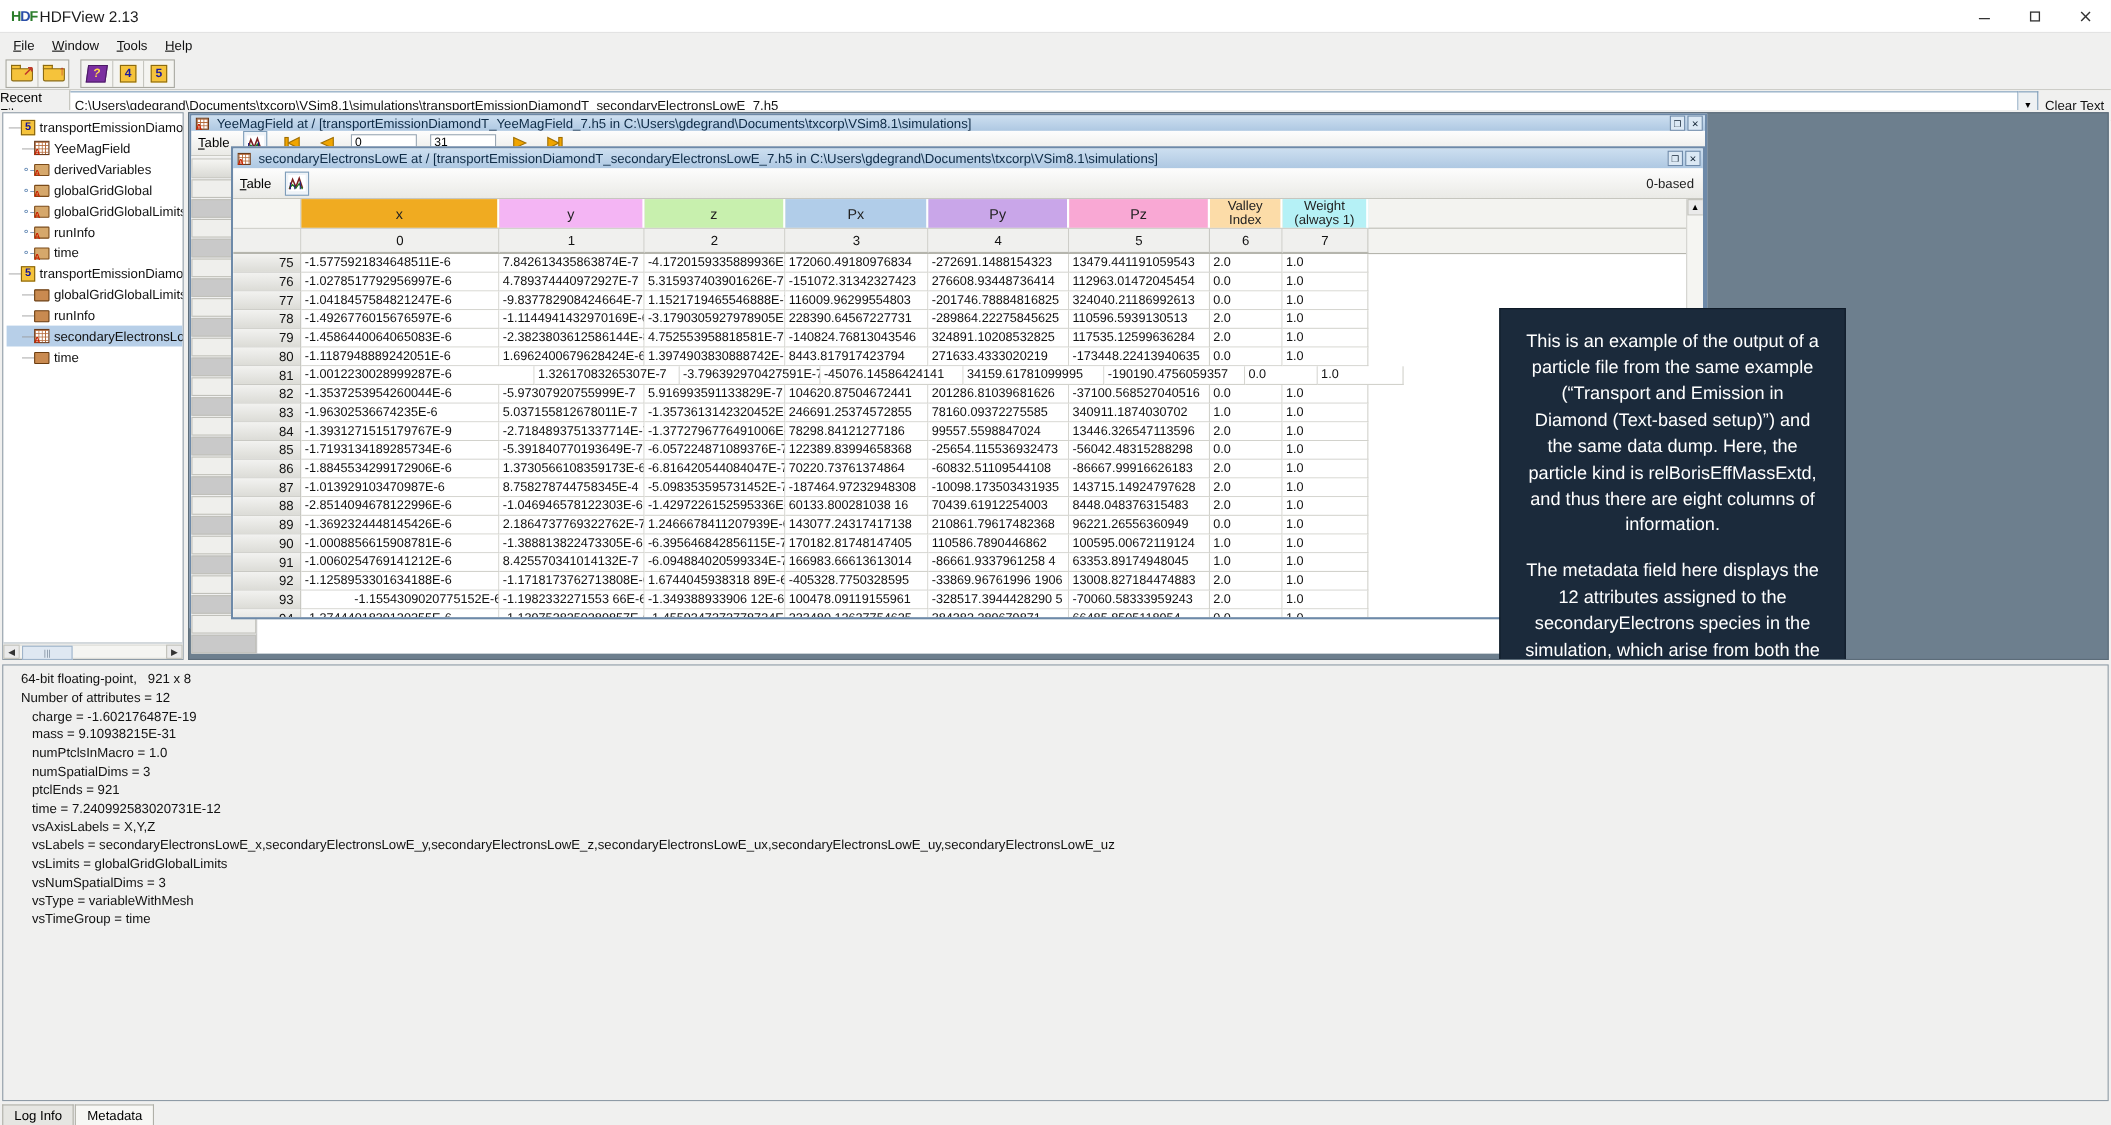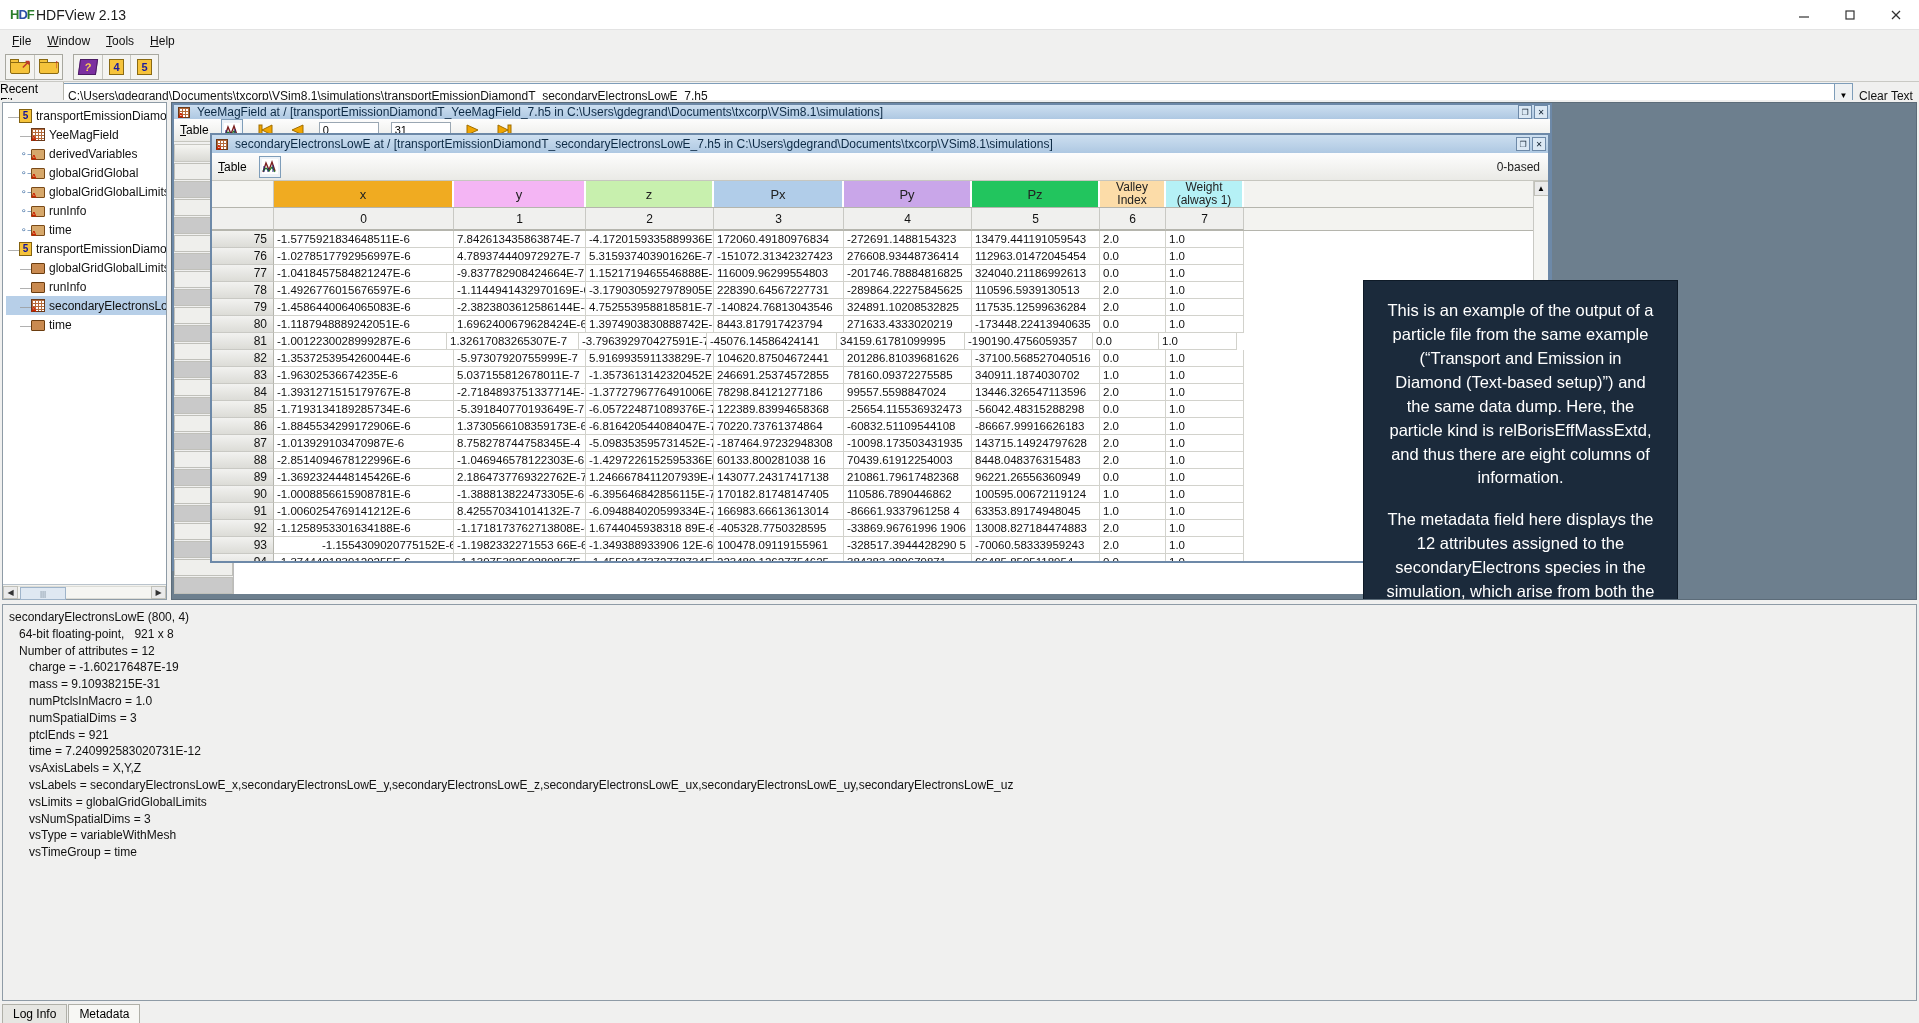--- a/index.html
+++ b/index.html
@@ -521,21 +521,21 @@
         <div class="tablearea">
           <div style="display:flex;flex:1;overflow:hidden;">
             <div style="flex:1;overflow:hidden;">
               <div class="hdr-strip" id="colorhdr-row">
                   <div style="width: 62px; height: 26px; background: rgb(245, 245, 242); border-right: 1px solid rgb(201, 201, 196);"></div>
                   <div class="colorhdr" style="width: 180px; background: rgb(240, 171, 33);">x</div>
                   <div class="colorhdr" style="width: 132px; background: rgb(244, 181, 244);">y</div>
                   <div class="colorhdr" style="width: 128px; background: rgb(200, 240, 174);">z</div>
                   <div class="colorhdr" style="width: 130px; background: rgb(177, 205, 233);">Px</div>
                   <div class="colorhdr" style="width: 128px; background: rgb(201, 166, 233);">Py</div>
-                  <div class="colorhdr" style="width: 128px; background: #22c55e;">Pz</div>
+                  <div class="colorhdr" style="width: 128px; background: #f9a8d4;">Pz</div>
                   <div class="colorhdr" style="width: 66px; background: rgb(252, 220, 168); flex-direction: column; line-height: 1.05; font-size: 12px; height: 26px; justify-content: center;">
                     <span>Valley</span>
                     <span>Index</span>
                   </div>
                   <div class="colorhdr" style="width: 78px; background: rgb(181, 241, 246); flex-direction: column; line-height: 1.05; font-size: 12px; height: 26px; justify-content: center;">
                     <span>Weight</span>
                     <span>(always 1)</span>
                   </div>
                 </div>
               <div class="hdr-strip" id="numhdr-row">
@@ -611,21 +611,21 @@
                     <div class="dcell" style="width: 132px; height: 17px;">1.6962400679628424E-6</div>
                     <div class="dcell" style="width: 128px; height: 17px;">1.3974903830888742E-7</div>
                     <div class="dcell" style="width: 130px; height: 17px;">8443.817917423794</div>
                     <div class="dcell" style="width: 128px; height: 17px;">271633.4333020219</div>
                     <div class="dcell" style="width: 128px; height: 17px;">-173448.22413940635</div>
                     <div class="dcell" style="width: 66px; height: 17px; justify-content: flex-start;">0.0</div>
                     <div class="dcell" style="width: 78px; height: 17px; justify-content: flex-start;">1.0</div>
                   </div>
                   <div style="display: flex;">
                     <div class="rowhdr" style="width: 62px; height: 17px;">81</div>
-                    <div class="dcell" style="width: 173px; height: 17px;">-1.0012230028999287E-6</div>
+                    <div class="dcell" style="width: 212px; height: 17px;">-1.0012230028999287E-6</div>
                     <div class="dcell" style="width: 132px; height: 17px;">1.32617083265307E-7</div>
                     <div class="dcell" style="width: 128px; height: 17px;">-3.796392970427591E-7</div>
                     <div class="dcell" style="width: 130px; height: 17px;">-45076.14586424141</div>
                     <div class="dcell" style="width: 128px; height: 17px;">34159.61781099995</div>
                     <div class="dcell" style="width: 128px; height: 17px;">-190190.4756059357</div>
                     <div class="dcell" style="width: 66px; height: 17px; justify-content: flex-start;">0.0</div>
                     <div class="dcell" style="width: 78px; height: 17px; justify-content: flex-start;">1.0</div>
                   </div>
                   <div style="display: flex;">
                     <div class="rowhdr" style="width: 62px; height: 17px;">82</div>
@@ -644,21 +644,21 @@
                     <div class="dcell" style="width: 132px; height: 17px;">5.037155812678011E-7</div>
                     <div class="dcell" style="width: 128px; height: 17px;">-1.3573613142320452E-7</div>
                     <div class="dcell" style="width: 130px; height: 17px;">246691.25374572855</div>
                     <div class="dcell" style="width: 128px; height: 17px;">78160.09372275585</div>
                     <div class="dcell" style="width: 128px; height: 17px;">340911.1874030702</div>
                     <div class="dcell" style="width: 66px; height: 17px; justify-content: flex-start;">1.0</div>
                     <div class="dcell" style="width: 78px; height: 17px; justify-content: flex-start;">1.0</div>
                   </div>
                   <div style="display: flex;">
                     <div class="rowhdr" style="width: 62px; height: 17px;">84</div>
-                    <div class="dcell" style="width: 180px; height: 17px;">-1.3931271515179767E-8</div>
+                    <div class="dcell" style="width: 180px; height: 17px;">-1.3931271515179767E-9</div>
                     <div class="dcell" style="width: 132px; height: 17px;">-2.7184893751337714E-7</div>
                     <div class="dcell" style="width: 128px; height: 17px;">-1.3772796776491006E-6</div>
                     <div class="dcell" style="width: 130px; height: 17px;">78298.84121277186</div>
                     <div class="dcell" style="width: 128px; height: 17px;">99557.5598847024</div>
                     <div class="dcell" style="width: 128px; height: 17px;">13446.326547113596</div>
                     <div class="dcell" style="width: 66px; height: 17px; justify-content: flex-start;">2.0</div>
                     <div class="dcell" style="width: 78px; height: 17px; justify-content: flex-start;">1.0</div>
                   </div>
                   <div style="display: flex;">
                     <div class="rowhdr" style="width: 62px; height: 17px;">85</div>
@@ -784,21 +784,20 @@
       <div id="annot">
         <p>This is an example of the output of a particle file from the same example (“Transport and Emission in Diamond (Text-based setup)”) and the same data dump.  Here, the particle kind is relBorisEffMassExtd, and thus there are eight columns of information.</p>
         <p>The metadata field here displays the 12 attributes assigned to the secondaryElectrons species in the simulation, which arise from both the basic .pre file inputs (species kind, charge, mass, etc) and the simulation parameters (dimensions, time at dump, for example).</p>
 
       </div>
     </div>
   </div>
 
   <div id="metapanel">
     <div id="metatext">
-        <div class="mline">secondaryElectronsLowE (800, 4)</div>
         <div class="mline">   64-bit floating-point,   921 x 8</div>
         <div class="mline">   Number of attributes = 12</div>
         <div class="mline">      charge = -1.602176487E-19</div>
         <div class="mline">      mass = 9.10938215E-31</div>
         <div class="mline">      numPtclsInMacro = 1.0</div>
         <div class="mline">      numSpatialDims = 3</div>
         <div class="mline">      ptclEnds = 921</div>
         <div class="mline">      time = 7.240992583020731E-12</div>
         <div class="mline">      vsAxisLabels = X,Y,Z</div>
         <div class="mline">      vsLabels = secondaryElectronsLowE_x,secondaryElectronsLowE_y,secondaryElectronsLowE_z,secondaryElectronsLowE_ux,secondaryElectronsLowE_uy,secondaryElectronsLowE_uz</div>

